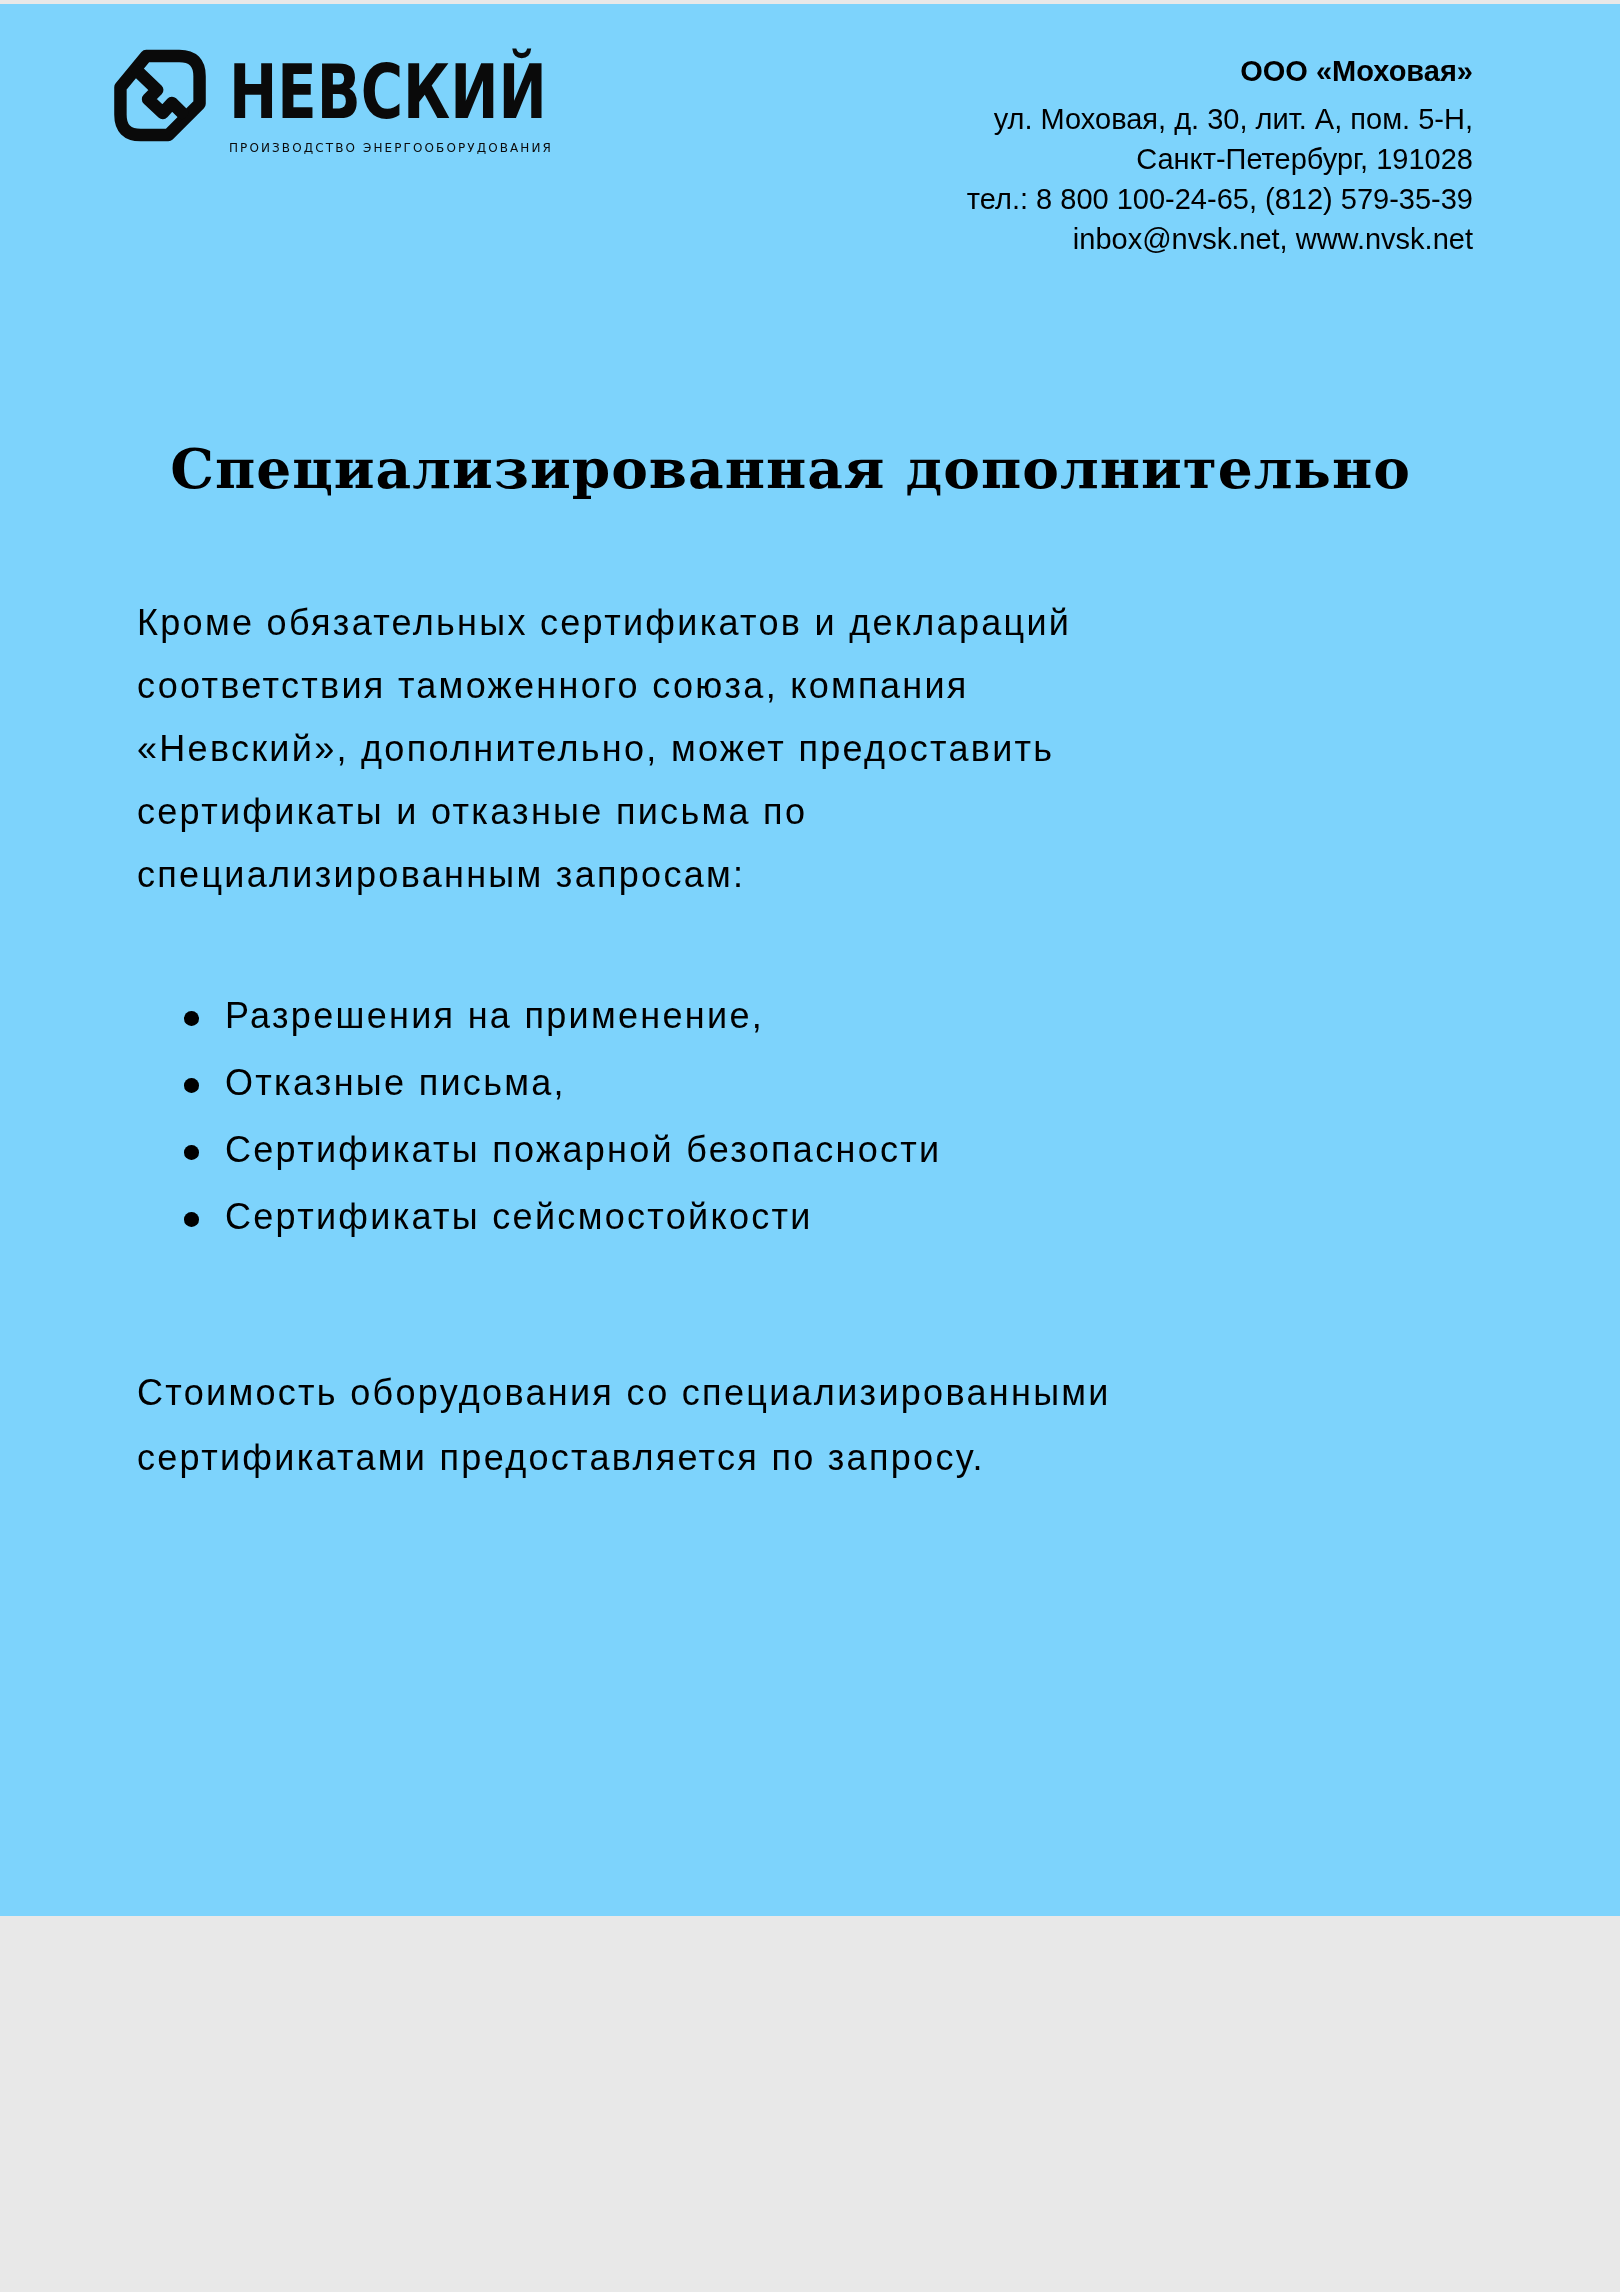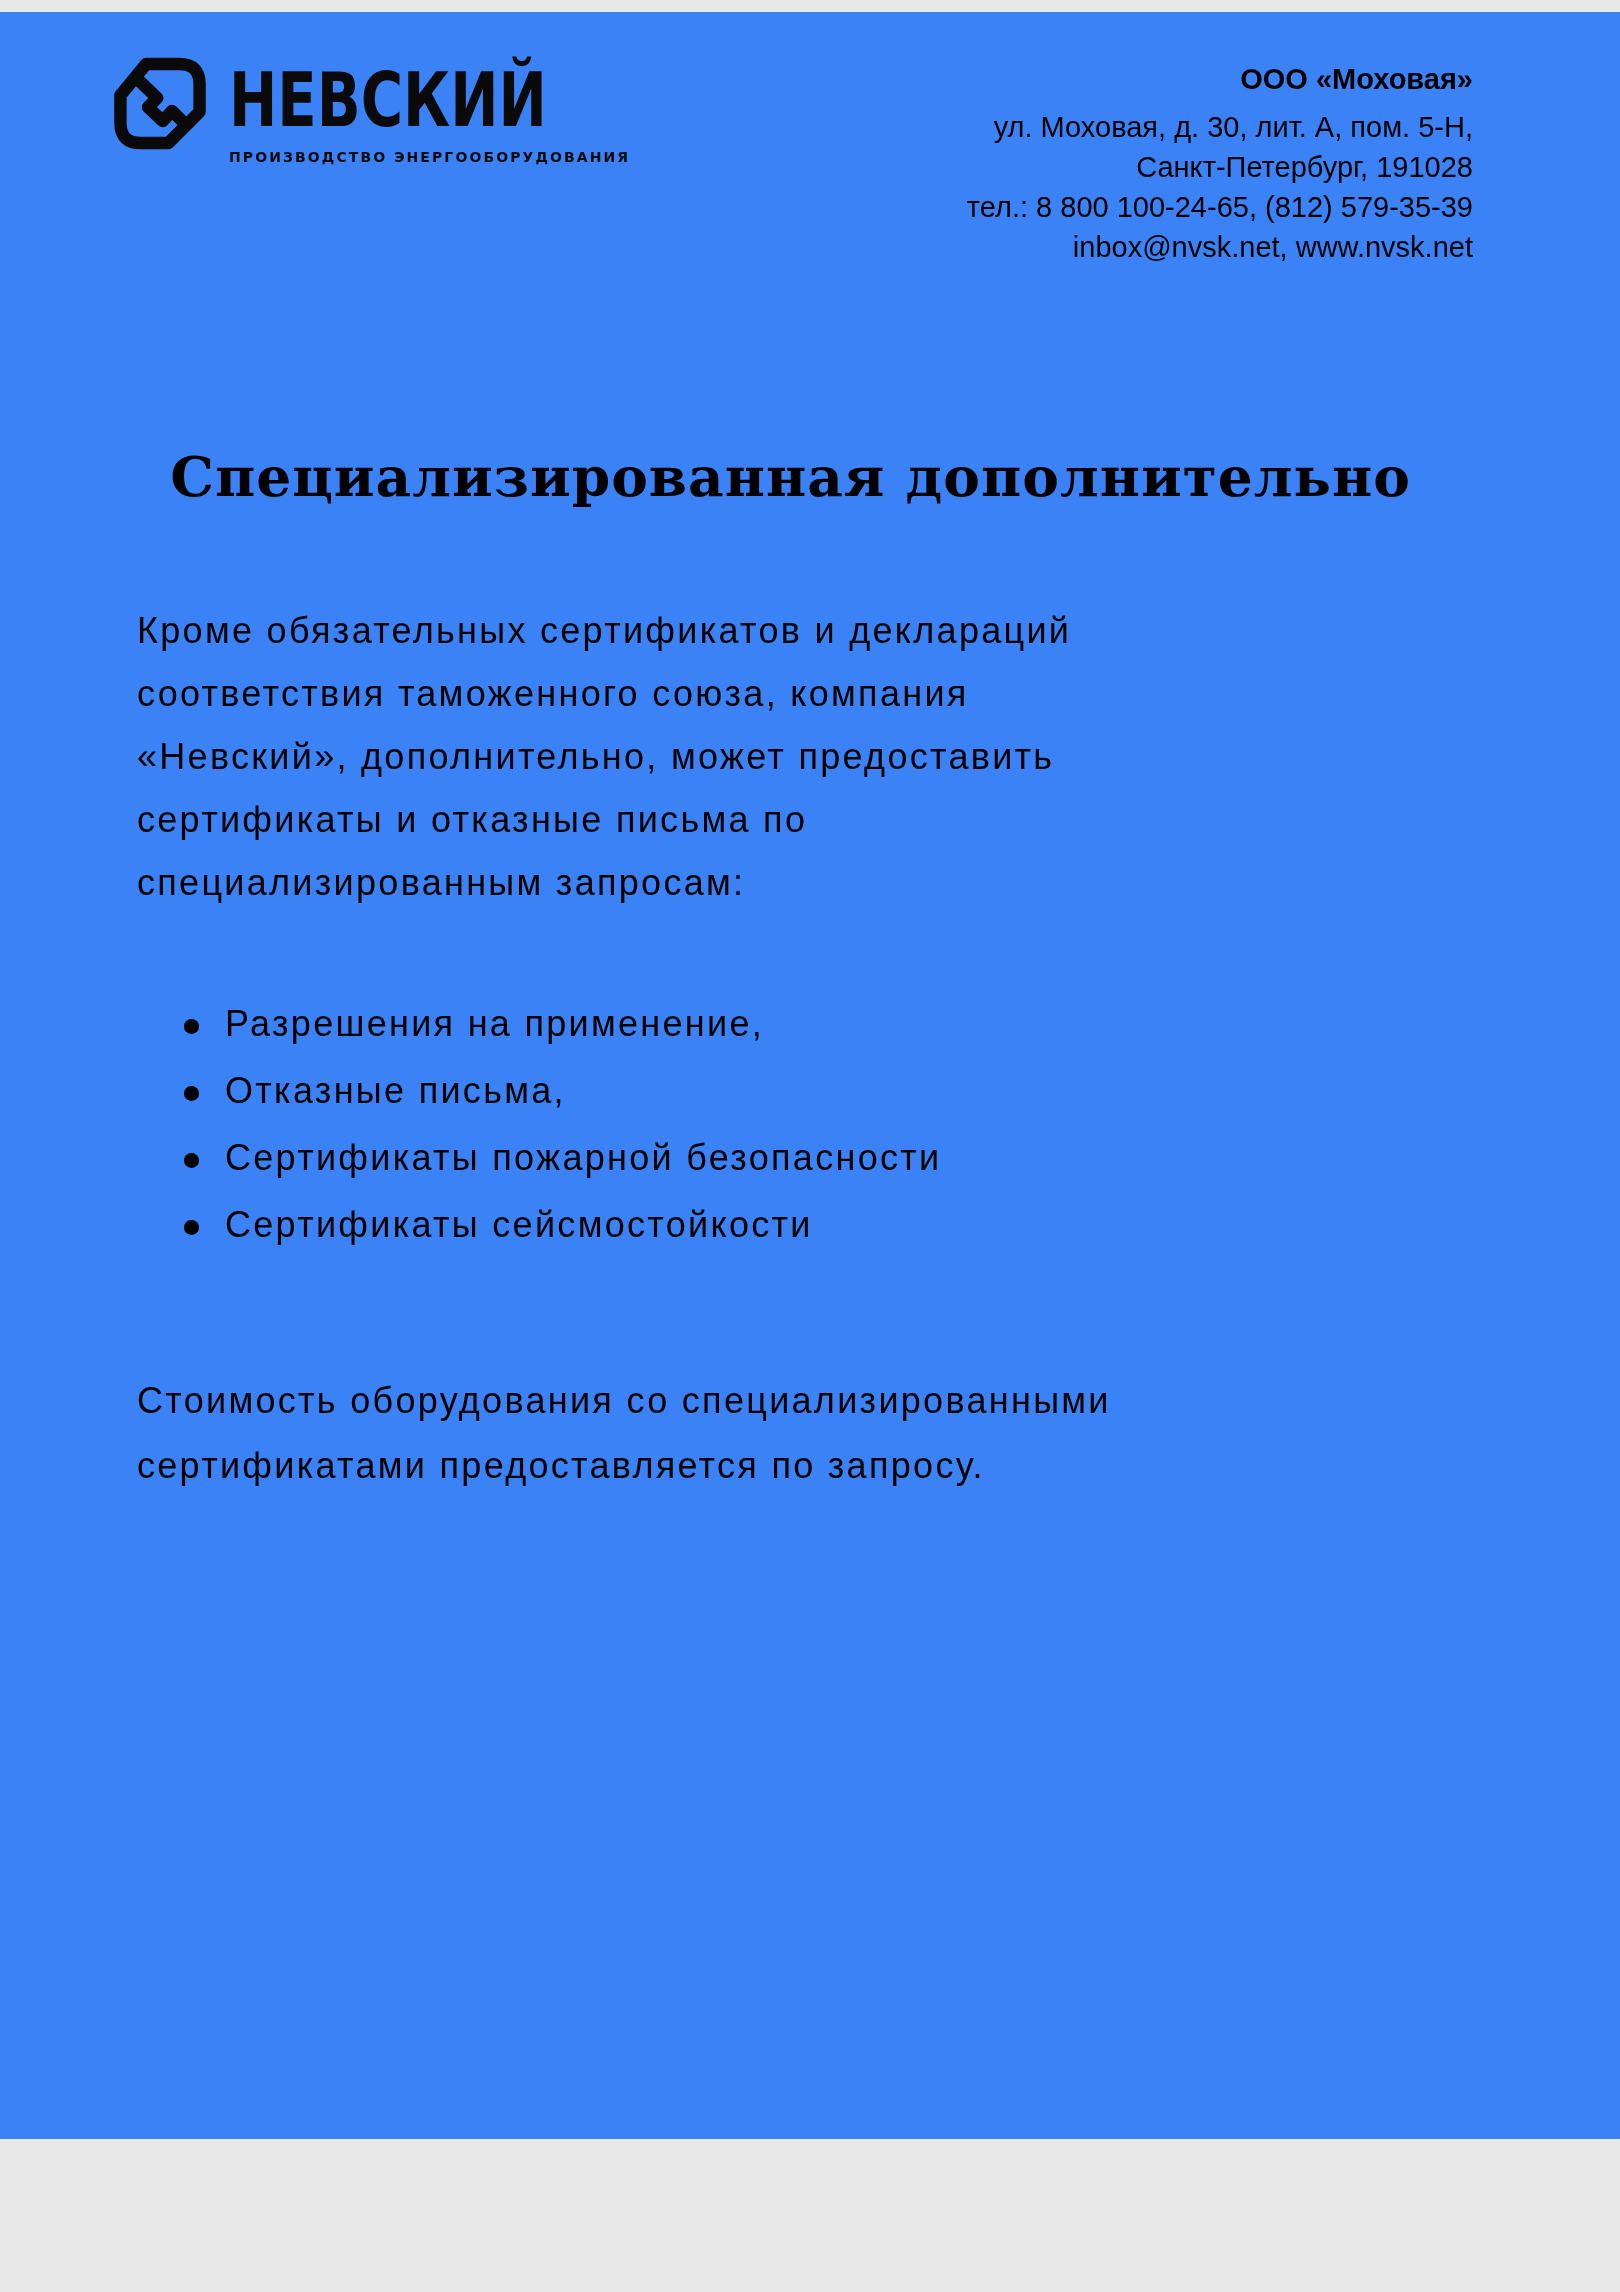--- a/index.html
+++ b/index.html
@@ -3,25 +3,25 @@
 <meta charset="utf-8">
 <style>
   html, body { margin: 0; padding: 0; }
   body {
     background: #e8e8e8;
     font-family: "Liberation Sans", sans-serif;
   }
   .page {
     position: relative;
     width: 1620px;
-    height: 2127px;
-    background: #3b82f6;
+    height: 1912px;
+    background: #7dd3fc;
     color: #000000;
     overflow: hidden;
-    margin: 12px auto;
+    margin: 4px auto;
   }
 
   
   .logo-mark {
     position: absolute;
     left: 114px;
     top: 44px;
     width: 92px;
     height: 95px;
   }
@@ -37,22 +37,22 @@
     font-size: 74px;
     line-height: 74px;
     letter-spacing: 0px;
     transform: scaleX(0.78);
     transform-origin: left center;
     color: #0a0a0a;
   }
   .logo-tagline {
     margin-top: 11.8px;
     font-family: "DejaVu Sans", sans-serif;
-    font-weight: bold;
-    font-size: 14px;
+    font-weight: normal;
+    font-size: 12px;
     letter-spacing: 2.1px;
     color: #0a0a0a;
   }
 
   .contact {
     position: absolute;
     top: 47px;
     right: 147px;
     text-align: right;
     font-family: "Liberation Sans", sans-serif;

